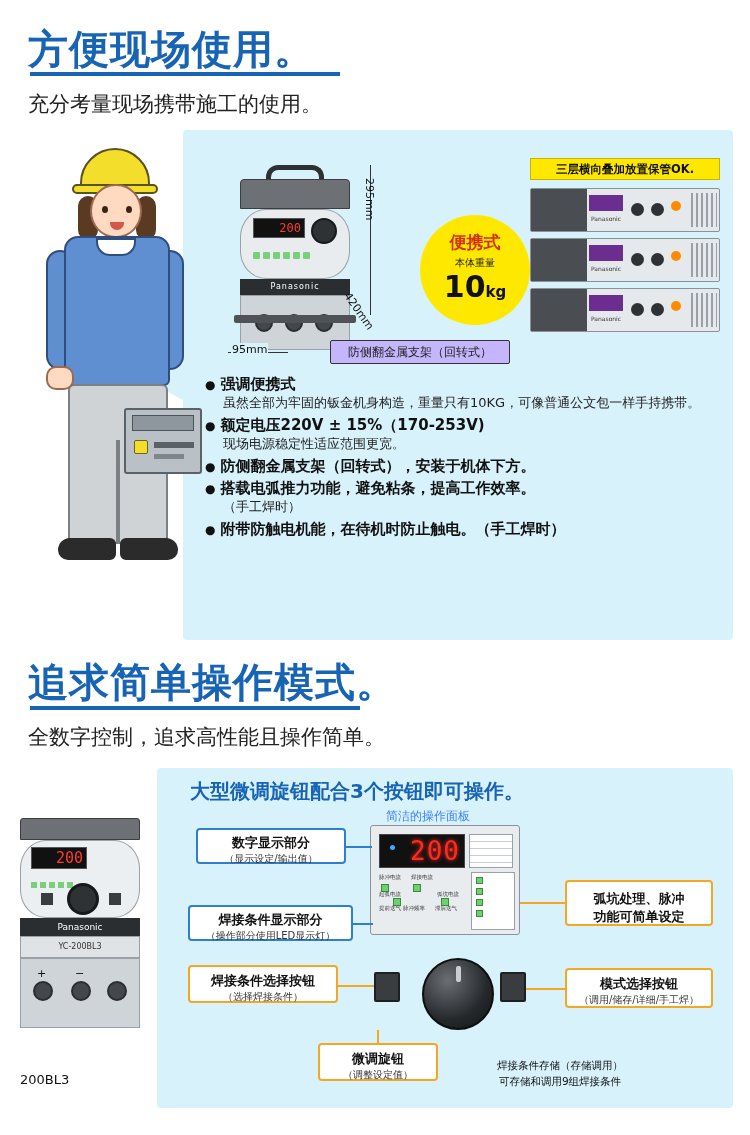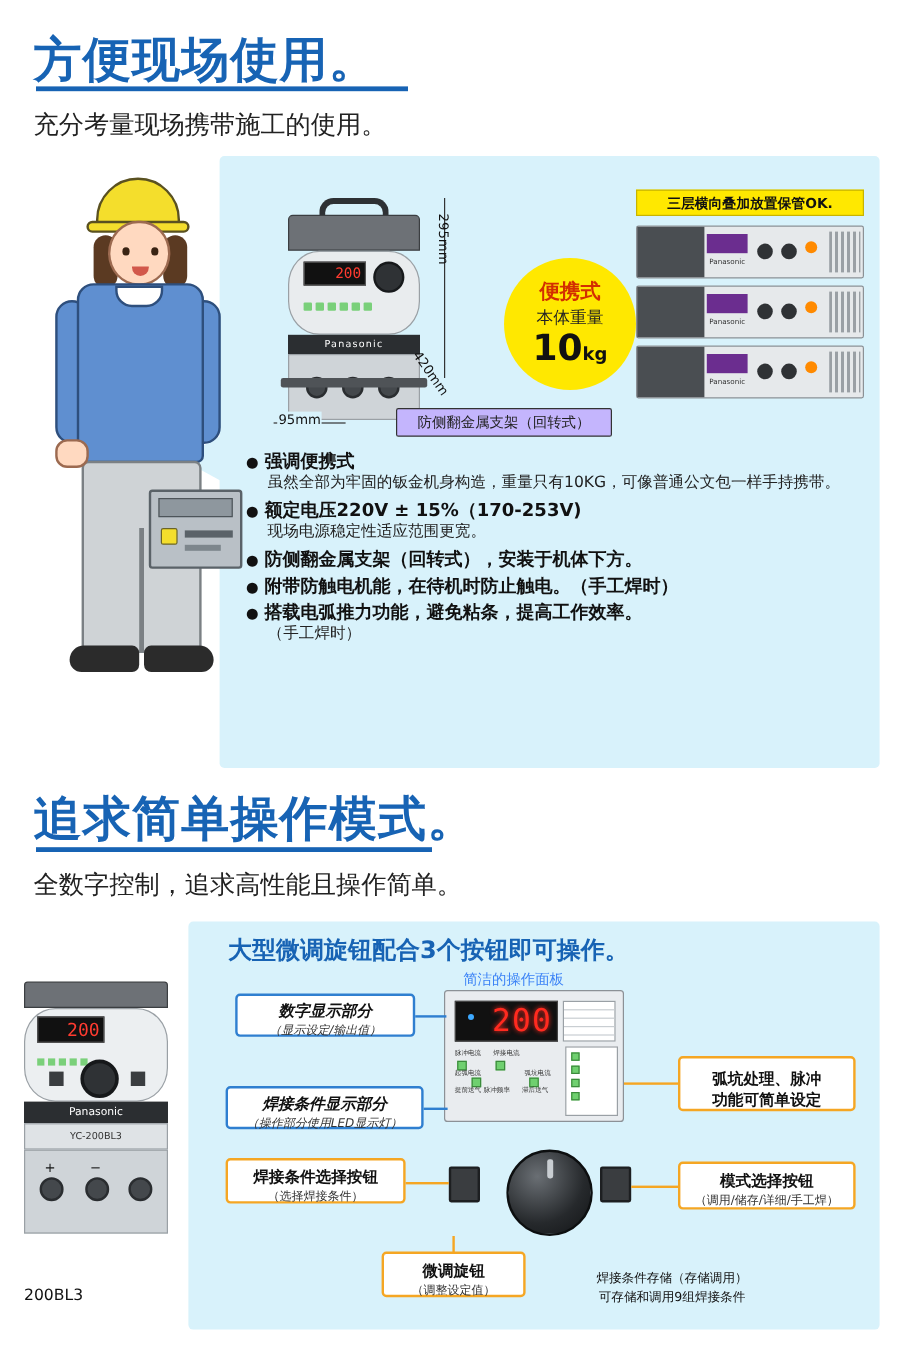--- a/index.html
+++ b/index.html
@@ -130,21 +130,21 @@
     background:#c4b5fd; border:1px solid #333; font-size:12px; text-align:center;
     line-height:22px; border-radius:2px;
   }
 
   
   .burst {
     position:absolute; left:420px; top:215px; width:110px; height:110px;
     background:#ffe800; border-radius:50%; text-align:center;
   }
   .burst .b1 { font-size:17px; font-weight:bold; color:#d32f00; margin-top:16px; }
-  .burst .b2 { font-size:14px; color:#222; margin-top:2px; }
+  .burst .b2 { font-size:10px; color:#222; margin-top:2px; }
   .burst .b3 { font-size:30px; font-weight:bold; color:#111; line-height:1; margin-top:2px;}
   .burst .b3 small { font-size:15px; }
 
   
   .stack-note {
     position:absolute; left:530px; top:158px; width:190px; height:22px;
     background:#ffe800; border:1px solid #c8b400; font-size:11.5px;
     text-align:center; line-height:20px; color:#111; font-weight:bold;
   }
   .stack { position:absolute; left:530px; top:188px; width:190px; height:150px; }
@@ -246,21 +246,21 @@
   .sqbtn.left { left:374px; top:972px; }
   .sqbtn.right { left:500px; top:972px; }
 
   
   .callout {
     position:absolute; background:#fff; border:2px solid #f5a623; border-radius:4px;
     text-align:center; color:#111;
   }
   .callout .c-main { font-size:13px; font-weight:bold; display:block; }
   .callout .c-sub { font-size:10px; display:block; color:#333; }
-  .callout.blue { border-color:#2f7fd0;font-style:italic; }
+  .callout.blue { border-color:#2f7fd0; }
   .lead { position:absolute; background:#f5a623; height:2px; }
   .lead.blue { background:#2f7fd0; }
 
   .foot-note {
     position:absolute; left:460px; top:1058px; width:200px; font-size:10.5px;
     color:#111; text-align:center; line-height:1.5;
   }
 </style>
 </head>
 <body>
@@ -368,25 +368,25 @@
     <div class="b-body">虽然全部为牢固的钣金机身构造，重量只有10KG，可像普通公文包一样手持携带。</div>
   </div>
   <div class="b-item">
     <div class="b-title">额定电压220V ± 15%（170-253V)</div>
     <div class="b-body">现场电源稳定性适应范围更宽。</div>
   </div>
   <div class="b-item">
     <div class="b-title">防侧翻金属支架（回转式），安装于机体下方。</div>
   </div>
   <div class="b-item">
-    <div class="b-title">附带防触电机能，在待机时防止触电。（手工焊时）</div>
-  </div>
-  <div class="b-item">
     <div class="b-title">搭载电弧推力功能，避免粘条，提高工作效率。</div>
     <div class="b-body">（手工焊时）</div>
+  </div>
+  <div class="b-item">
+    <div class="b-title">附带防触电机能，在待机时防止触电。（手工焊时）</div>
   </div>
 </div>
 
 <div class="sec-head" style="left:28px; top:655px;">追求简单操作模式。</div>
 <div class="sec-head-rule" style="left:30px; top:706px; width:330px;"></div>
 <div class="sec-sub" style="left:28px; top:723px;">全数字控制，追求高性能且操作简单。</div>
 
 <div class="panel2"></div>
 <div class="p2-title">大型微调旋钮配合3个按钮即可操作。</div>
 <div class="p2-caption">简洁的操作面板</div>

